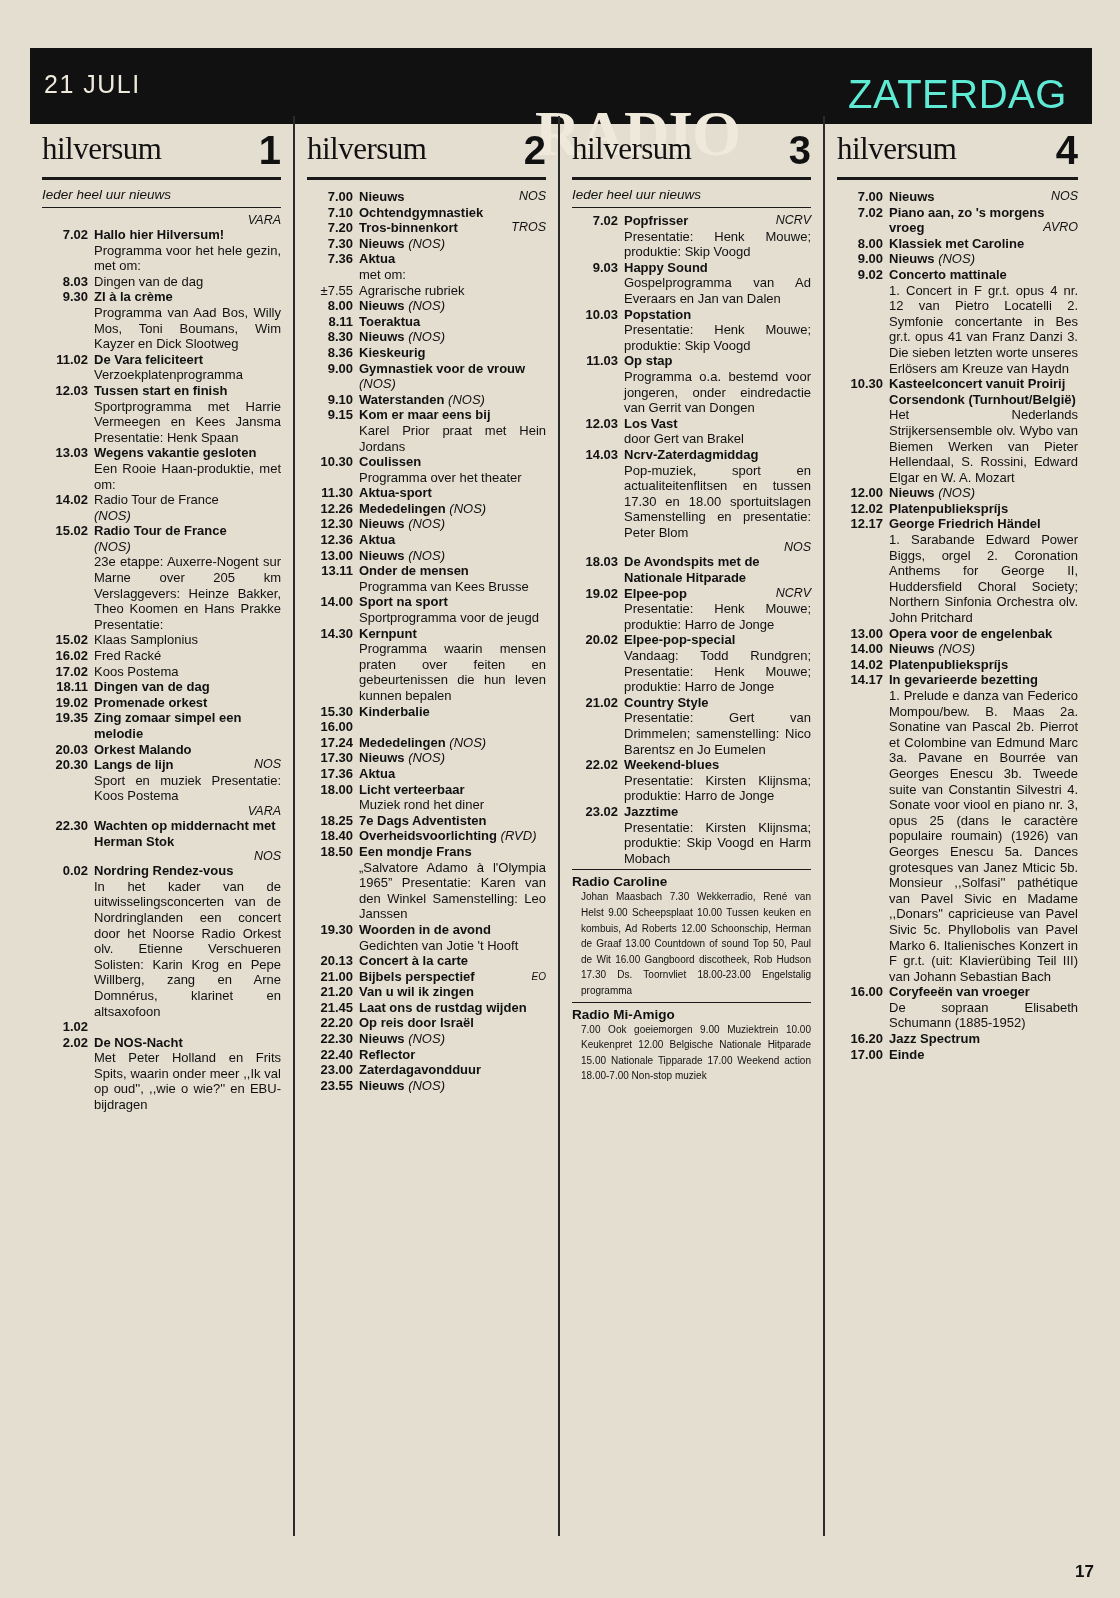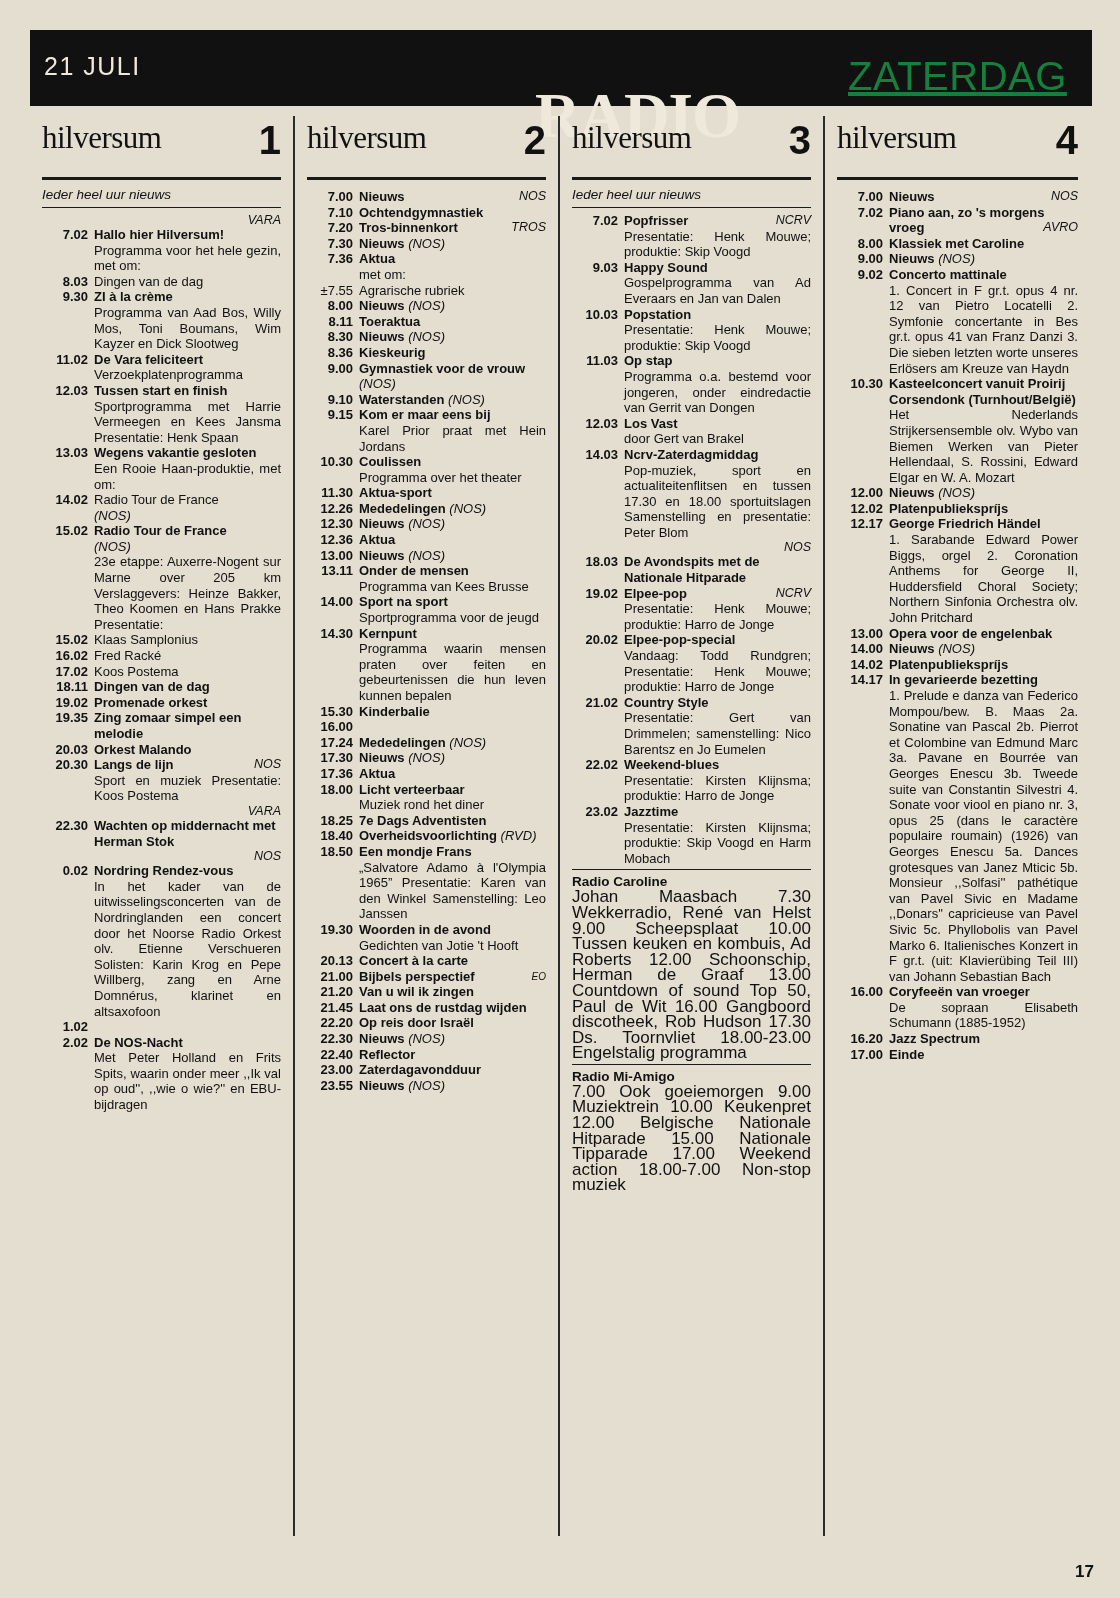--- a/index.html
+++ b/index.html
@@ -10,60 +10,59 @@
     color:#111;
     position:relative;
     overflow:hidden;
   }
   .page{
     position:absolute;left:0;top:0;width:1120px;height:1598px;
     background:#e4ded1;
   }
   
   .masthead{
-    position:absolute;left:30px;top:30px;width:1062px;height:76px;
+    position:absolute;left:30px;top:48px;width:1062px;height:76px;
     background:#111;
     color:#efe9dc;
   }
   .masthead .date{
     position:absolute;left:14px;top:22px;
     font-size:25px;letter-spacing:1.5px;font-weight:400;color:#f0ead e;
     color:#efe9dc;
   }
   .masthead .radio{
     position:absolute;left:505px;top:4px;
     font-size:63px;font-weight:bold;letter-spacing:-1px;
     color:#efe9dc;
     font-family:"Liberation Serif", serif;
     margin-top:46px;
     -webkit-text-stroke:0px;
   }
   .masthead .day{
     position:absolute;left:818px;top:24px;
     font-size:40px;letter-spacing:0.5px;
-    color:#15803d;
+    color:#5eead4;
     font-family:"Liberation Sans", sans-serif;
-    text-decoration:underline;
   }
   
   .cols{
     position:absolute;left:30px;top:116px;width:1062px;height:1420px;
     display:flex;
   }
   .col{
     width:265px;
     padding:0 0 0 0;
     position:relative;
     box-sizing:border-box;
     border-right:2px solid #2b2b2b;
   }
   .col:last-child{border-right:none;}
   .colinner{padding:6px 12px 0 12px;}
   .station{
-    display:flex;align-items:flex-start;justify-content:space-between;
+    display:flex;align-items:center;justify-content:space-between;
     border-bottom:3px solid #1a1a1a;
     margin-bottom:2px;
     height:58px;
     box-sizing:border-box;
   }
   .station .name{
     font-family:"Liberation Serif", serif;
     font-size:31px;letter-spacing:-0.5px;
     line-height:1;
     padding-bottom:2px;
@@ -94,21 +93,21 @@
     white-space:nowrap;
   }
   .t.plain{font-weight:normal;}
   .d{flex:1;}
   .b{font-weight:bold;}
   .i{font-style:italic;}
   .just{text-align:justify;text-align-last:left;}
   .right{text-align:right;display:block;font-style:italic;font-size:12.5px;}
   .ruleline{border-top:1px solid #1a1a1a;margin:3px 0 3px 0;}
   .subhead{font-weight:bold;font-size:13.5px;margin-top:4px;}
-  .blockpara{font-size:17px;line-height:15.6px;text-align:justify;text-align-last:left;}
+  .blockpara{font-size:10px;line-height:15.6px;text-align:justify;text-align-last:left;margin-left:9px;}
   .pagenum{
     position:absolute;right:26px;bottom:16px;
     font-weight:bold;font-size:17px;
   }
 </style>
 </head>
 <body>
 
 <div class="page">
 

